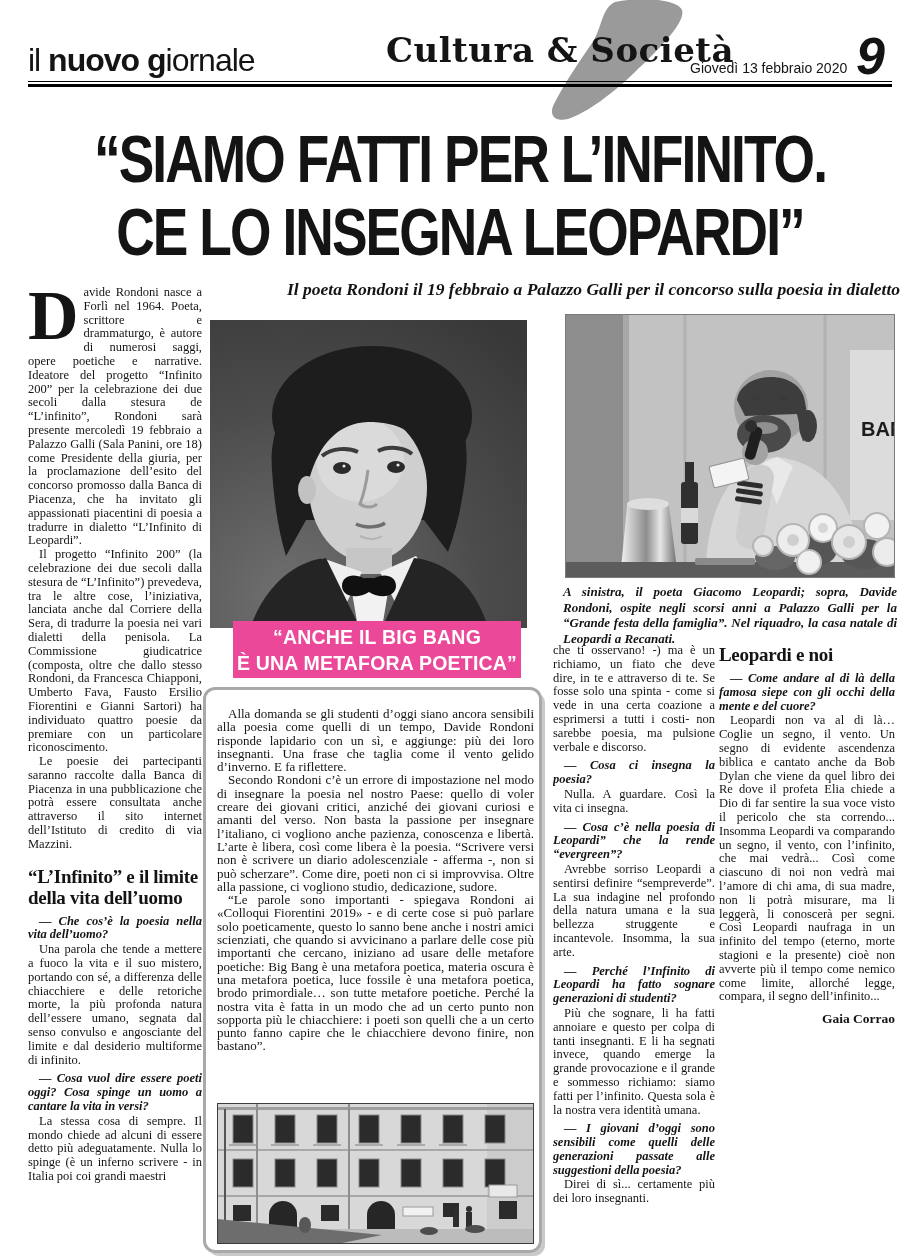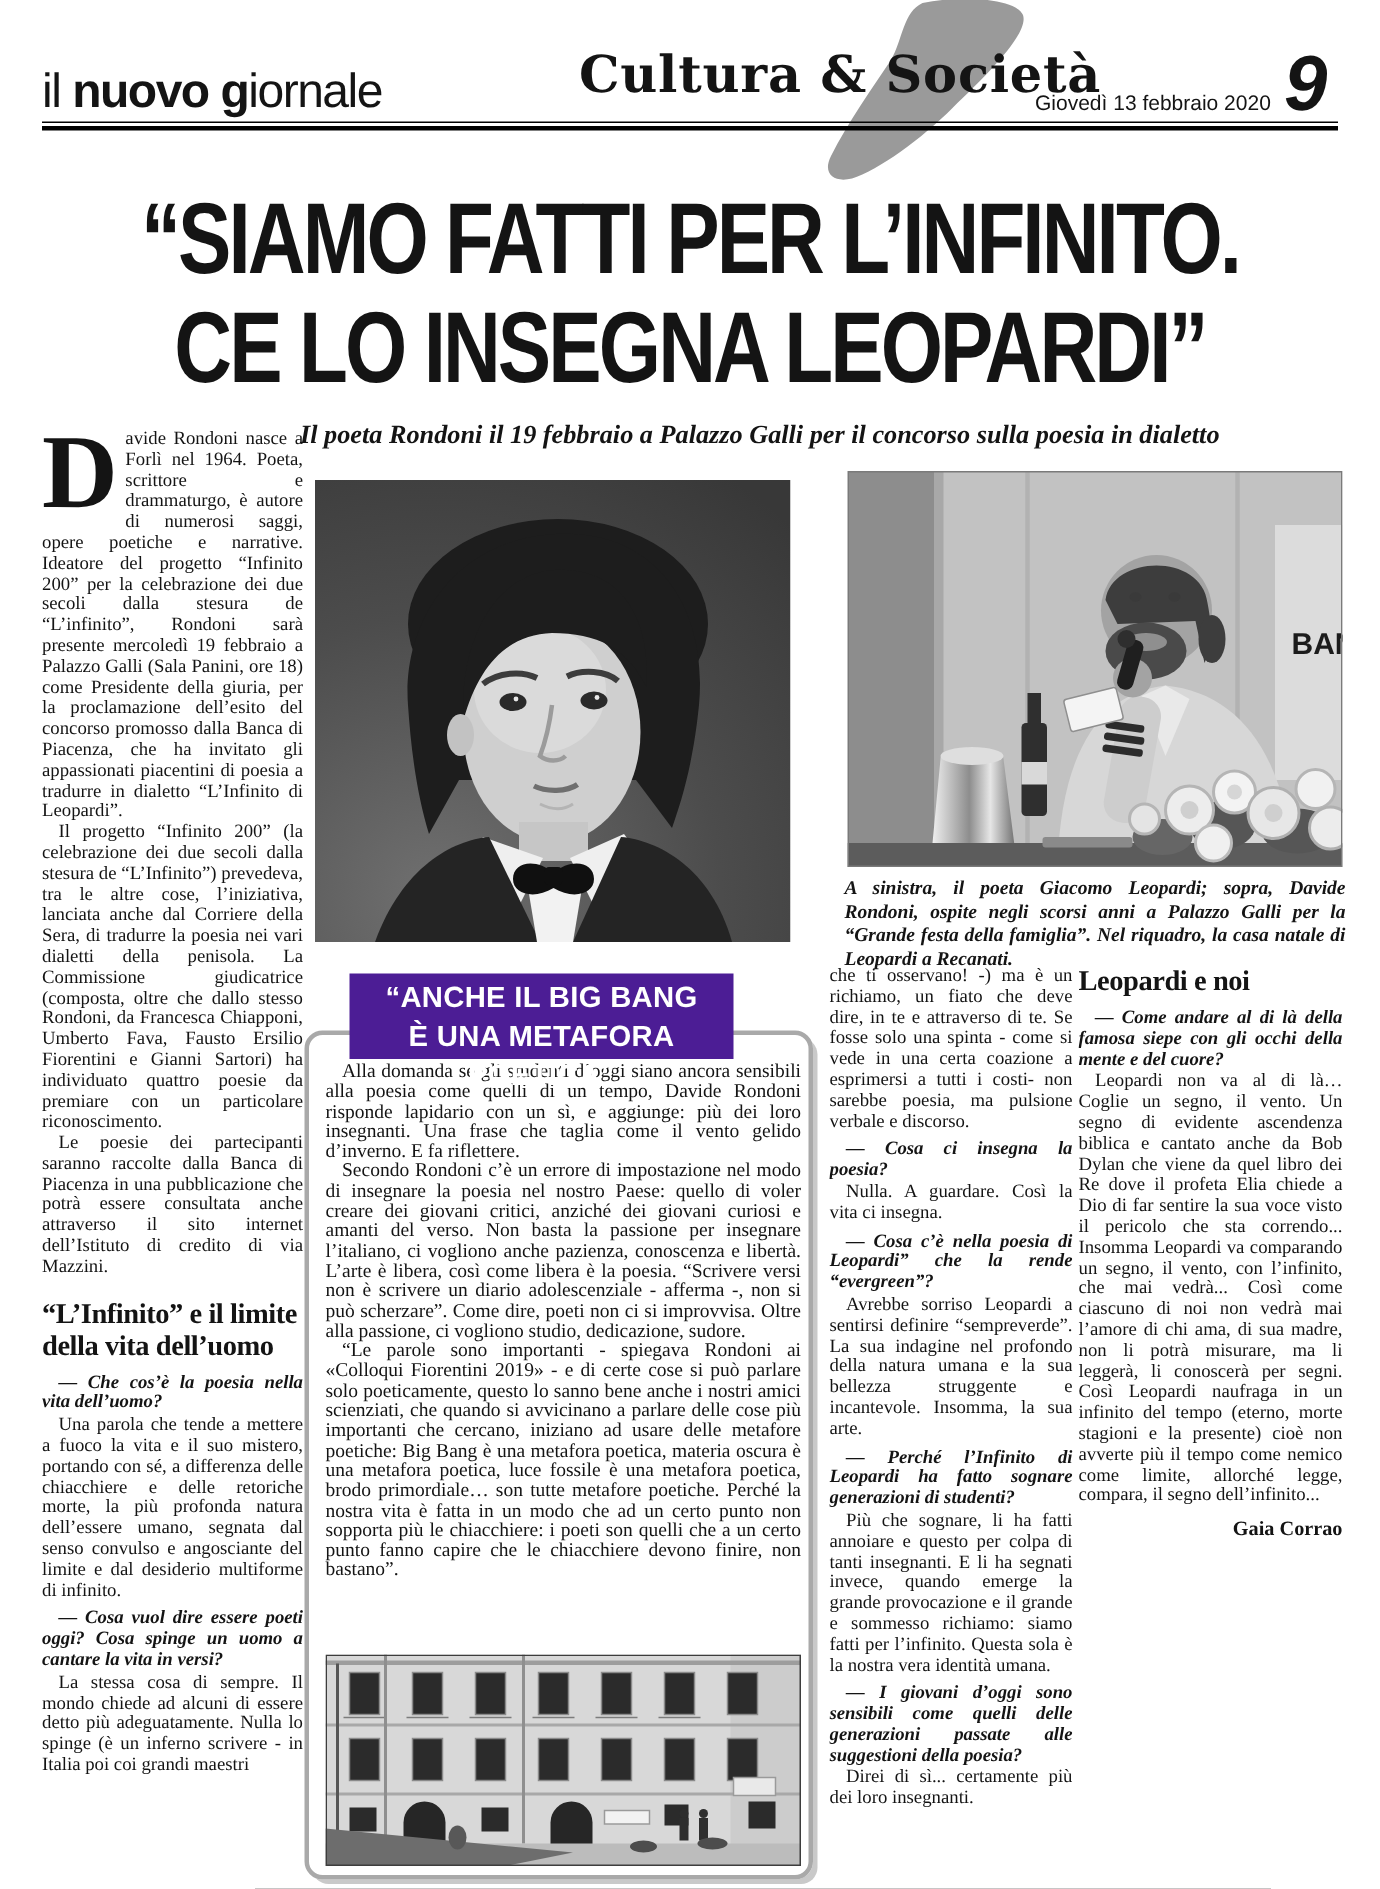--- a/index.html
+++ b/index.html
@@ -41,21 +41,21 @@
   .rule-thick { left:28px; top:84px; width:864px; height:3px; background:#000; z-index:1; }
 
   
   .headline {
     left:30px; top:122px; width:860px; text-align:center;
     font-family:"Liberation Sans","DejaVu Sans",sans-serif;
     font-weight:800; font-size:55px; line-height:60px; letter-spacing:-2px;
     transform:scale(0.97,1.22); transform-origin:50% 0; white-space:nowrap;
   }
   .standfirst {
-    left:200px; top:279px; width:700px; text-align:left;
+    left:200px; top:279px; width:700px; text-align:right;
     font-style:italic; font-weight:700; font-size:17.5px; white-space:nowrap;
   }
 
   
   .col { text-align:justify; font-size:12.5px; line-height:13.8px;
          hyphens:auto; -webkit-hyphens:auto; }
   .col p { margin:0; text-indent:11px; }
   .col p.noindent { text-indent:0; }
   .q { font-weight:700; font-style:italic; margin-top:5px !important; }
   .col p.ans { margin-top:1px; }
@@ -83,22 +83,22 @@
     left:563px; top:584px; width:334px;
     font-size:13px; line-height:15.5px; font-weight:700; font-style:italic;
     text-align:justify;
   }
   .boxframe {
     left:203px; top:687px; width:333px; height:560px;
     border:3px solid #a9a9a9; border-radius:12px;
     box-shadow:4px 4px 0 -1px #c9c9c9; z-index:1;
   }
   .boxtitle {
-    left:233px; top:649px; width:256px; height:57px; z-index:3;
-    background:#4c1d95; color:#ffffff; text-align:center;
+    left:233px; top:621px; width:288px; height:57px; z-index:3;
+    background:#ec4899; color:#ffffff; text-align:center;
     font-family:"Liberation Sans","DejaVu Sans",sans-serif;
     font-weight:700; font-size:19.5px; line-height:26px; padding-top:3px;
     box-sizing:border-box; letter-spacing:0.2px;
   }
   .boxtext {
     left:217px; top:707px; width:317px; z-index:2;
     text-align:justify; font-size:13px; line-height:13.3px;
     hyphens:auto; -webkit-hyphens:auto;
   }
   .boxtext p { margin:0; text-indent:11px; }

